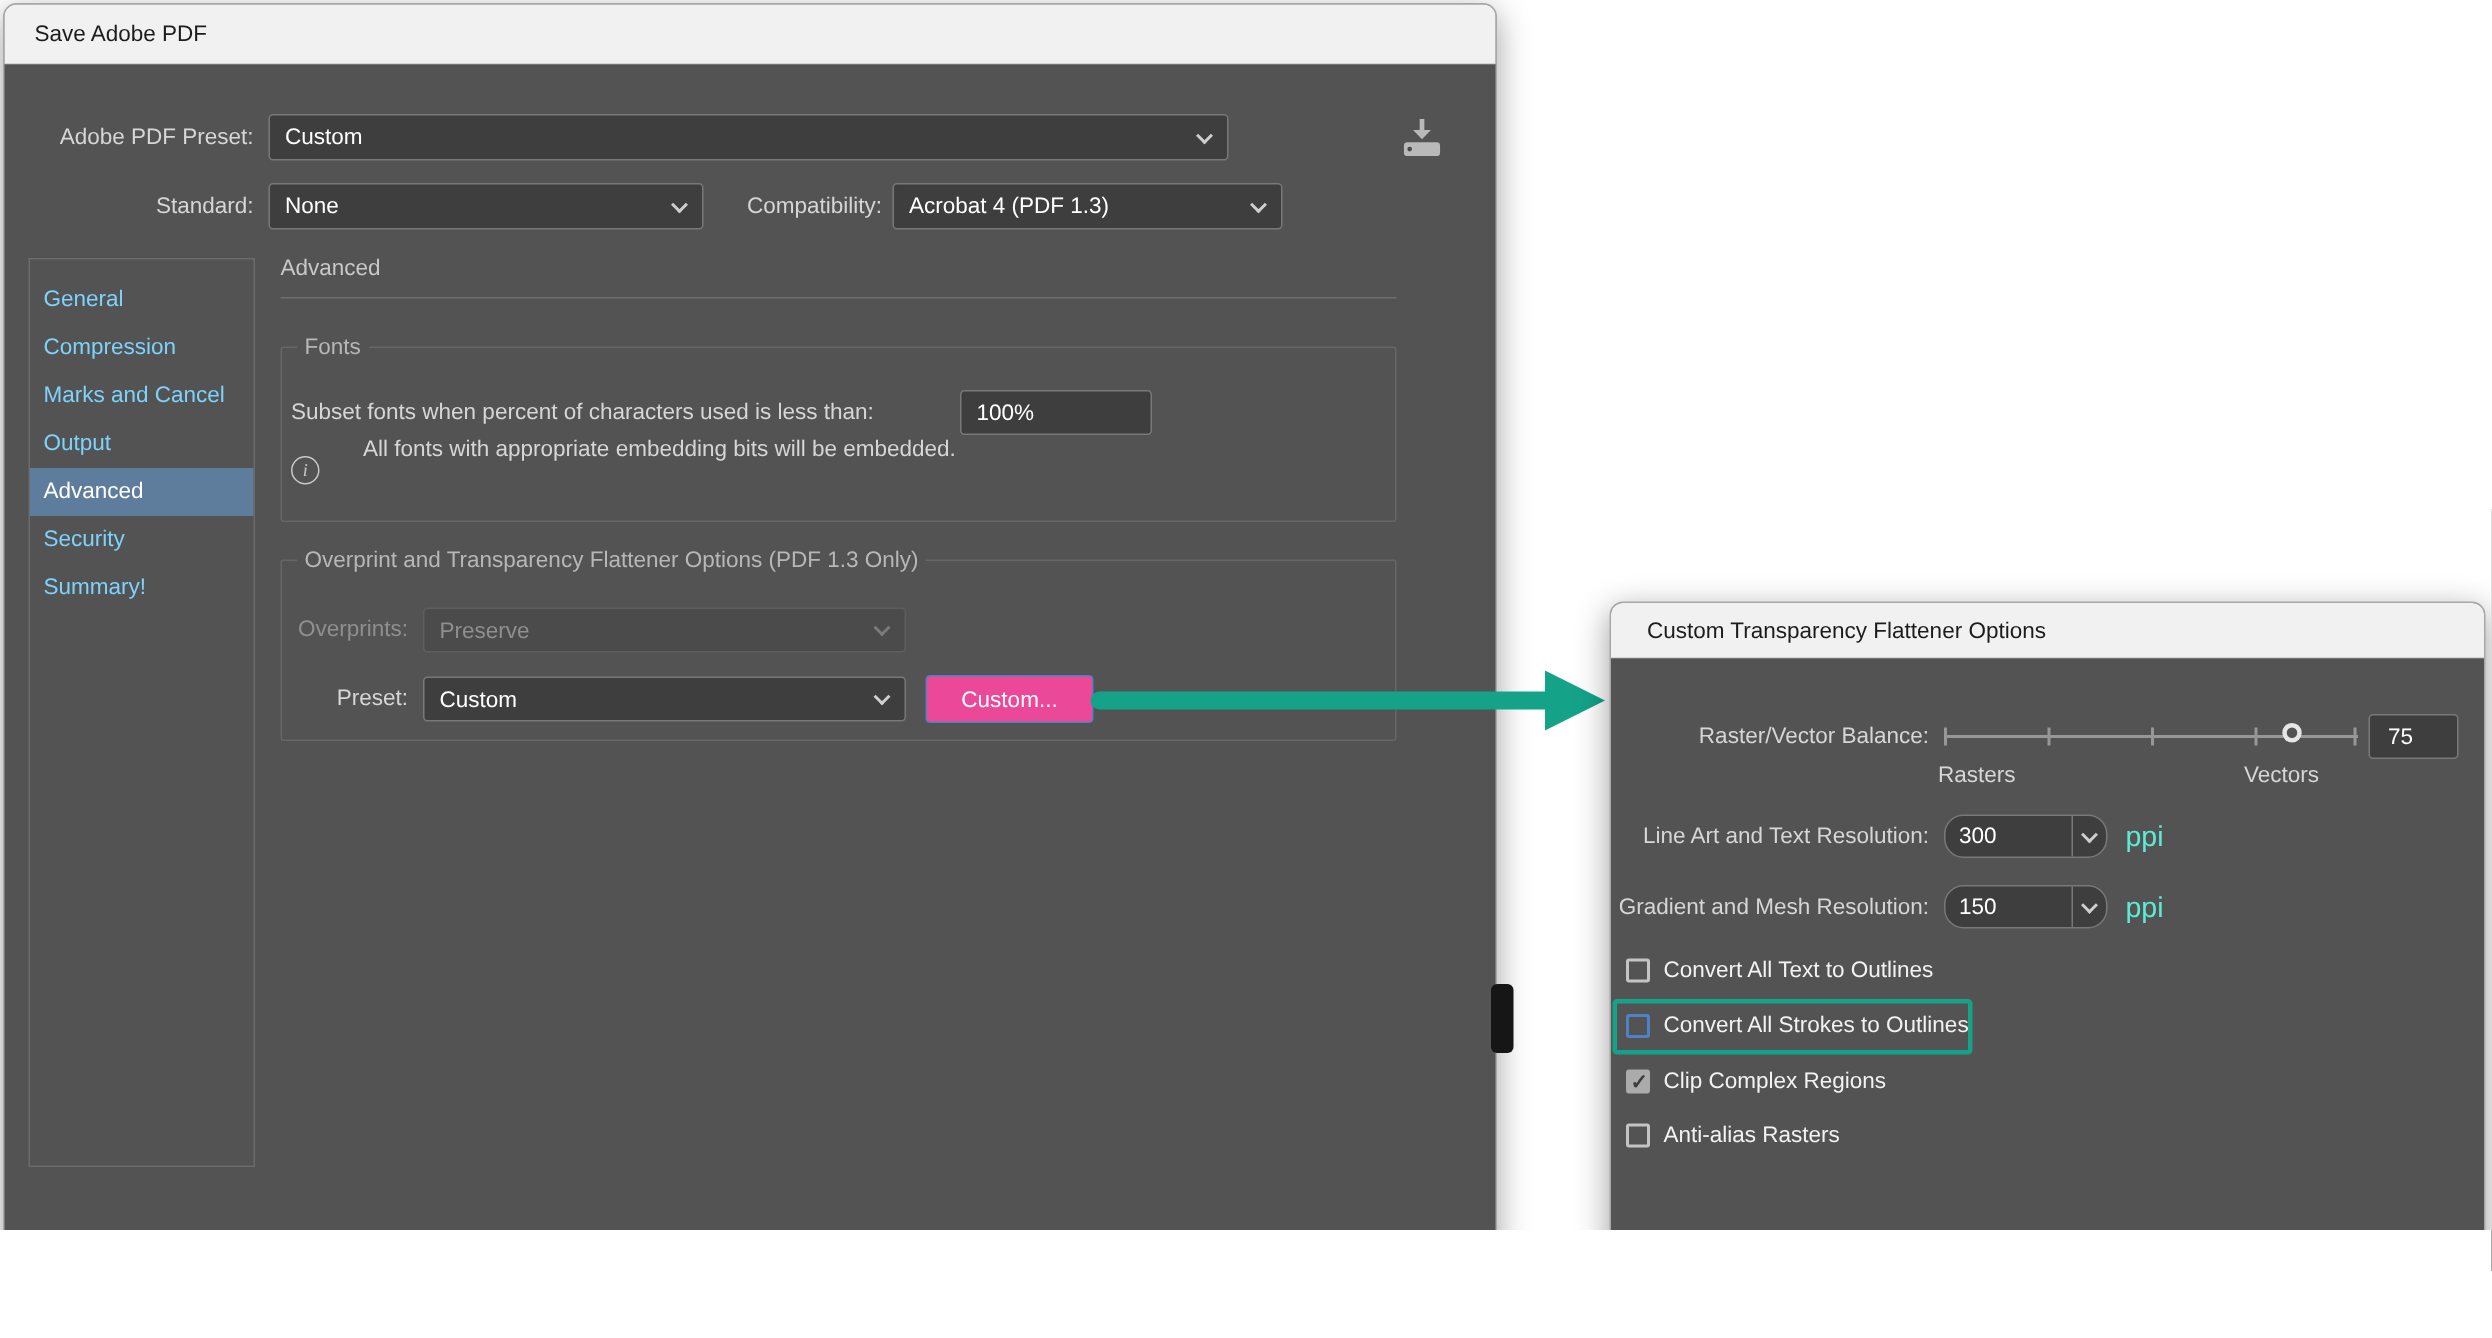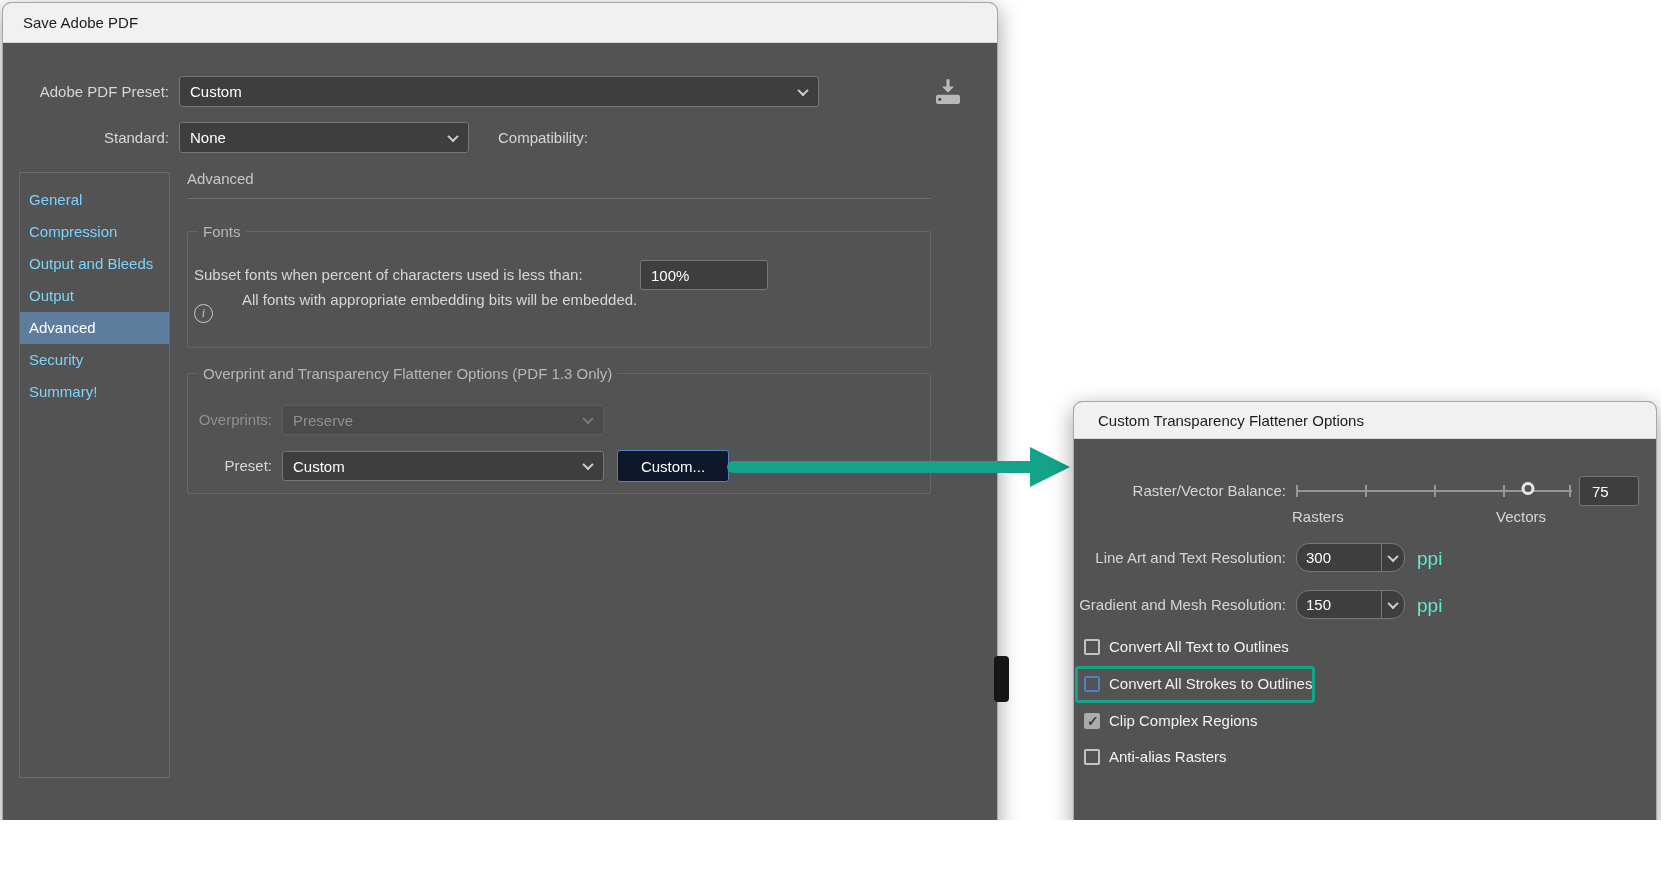--- a/index.html
+++ b/index.html
@@ -48,21 +48,21 @@
   .side-item.selected { background:#5E7D9C; color:#ffffff; }
 
   .panel-heading { position:absolute; left:184px; top:167px; color:#c8c8c8; font-size:15px; }
   .panel-rule { position:absolute; left:184px; top:195px; width:744px; border-top:1px solid #6e6e6e; }
 
   .info-icon { position:absolute; left:6px; top:72px; width:19px; height:19px; border:1.5px solid #c9c9c9;
                border-radius:50%; color:#c9c9c9; font-size:12px; font-family:"Liberation Serif", serif;
                display:flex; align-items:center; justify-content:center; font-style:italic; }
 
   .custom-btn { position:absolute; left:429px; top:76px; width:112px; height:32px;
-                background:#0f172a; border:1.5px solid #4E82C6; border-radius:3px;
+                background:#ec4899; border:1.5px solid #4E82C6; border-radius:3px;
                 color:#ffffff; font-size:15px; display:flex; align-items:center; justify-content:center;
                 cursor:pointer; }
 
   
   .arrow-shaft { position:absolute; left:727px; top:461px; width:303px; height:12px;
                  background:#14A389; border-radius:6px 0 0 6px; }
   .arrow-head { position:absolute; left:1030px; top:447px; width:0; height:0;
                 border-top:20px solid transparent; border-bottom:20px solid transparent;
                 border-left:40px solid #14A389; }
   .black-tab { position:absolute; left:994px; top:656px; width:15px; height:46px;
@@ -117,25 +117,29 @@
       <rect x="3.5" y="14" width="17" height="6.5" rx="1.6" fill="#b9b9b9"></rect>
       <circle cx="6.2" cy="17.2" r="1.1" fill="#4a4a4a"></circle>
     </svg>
 
     <div class="lbl right" style="left:0;top:119px;width:166px;line-height:31px;">Standard:</div>
     <div class="select" style="left:176px;top:119px;width:290px;height:31px;">
       <span class="val">None</span>
       <span class="chev"></span>
     </div>
     <div class="lbl right" style="left:430px;top:119px;width:155px;line-height:31px;">Compatibility:</div>
+    <div class="select" style="left:592px;top:119px;width:260px;height:31px;">
+      <span class="val">Acrobat 4 (PDF 1.3)</span>
+      <span class="chev"></span>
+    </div>
 
     <nav class="sidebar">
       <div class="side-item">General</div>
       <div class="side-item">Compression</div>
-      <div class="side-item">Output and Bleeds</div>
+      <div class="side-item">Marks and Cancel</div>
       <div class="side-item">Output</div>
       <div class="side-item selected">Advanced</div>
       <div class="side-item">Security</div>
       <div class="side-item">Summary!</div>
     </nav>
 
     <div class="panel-heading">Advanced</div>
     <div class="panel-rule"></div>
 
     <div class="fset" style="left:184px;top:228px;width:744px;height:117px;">

